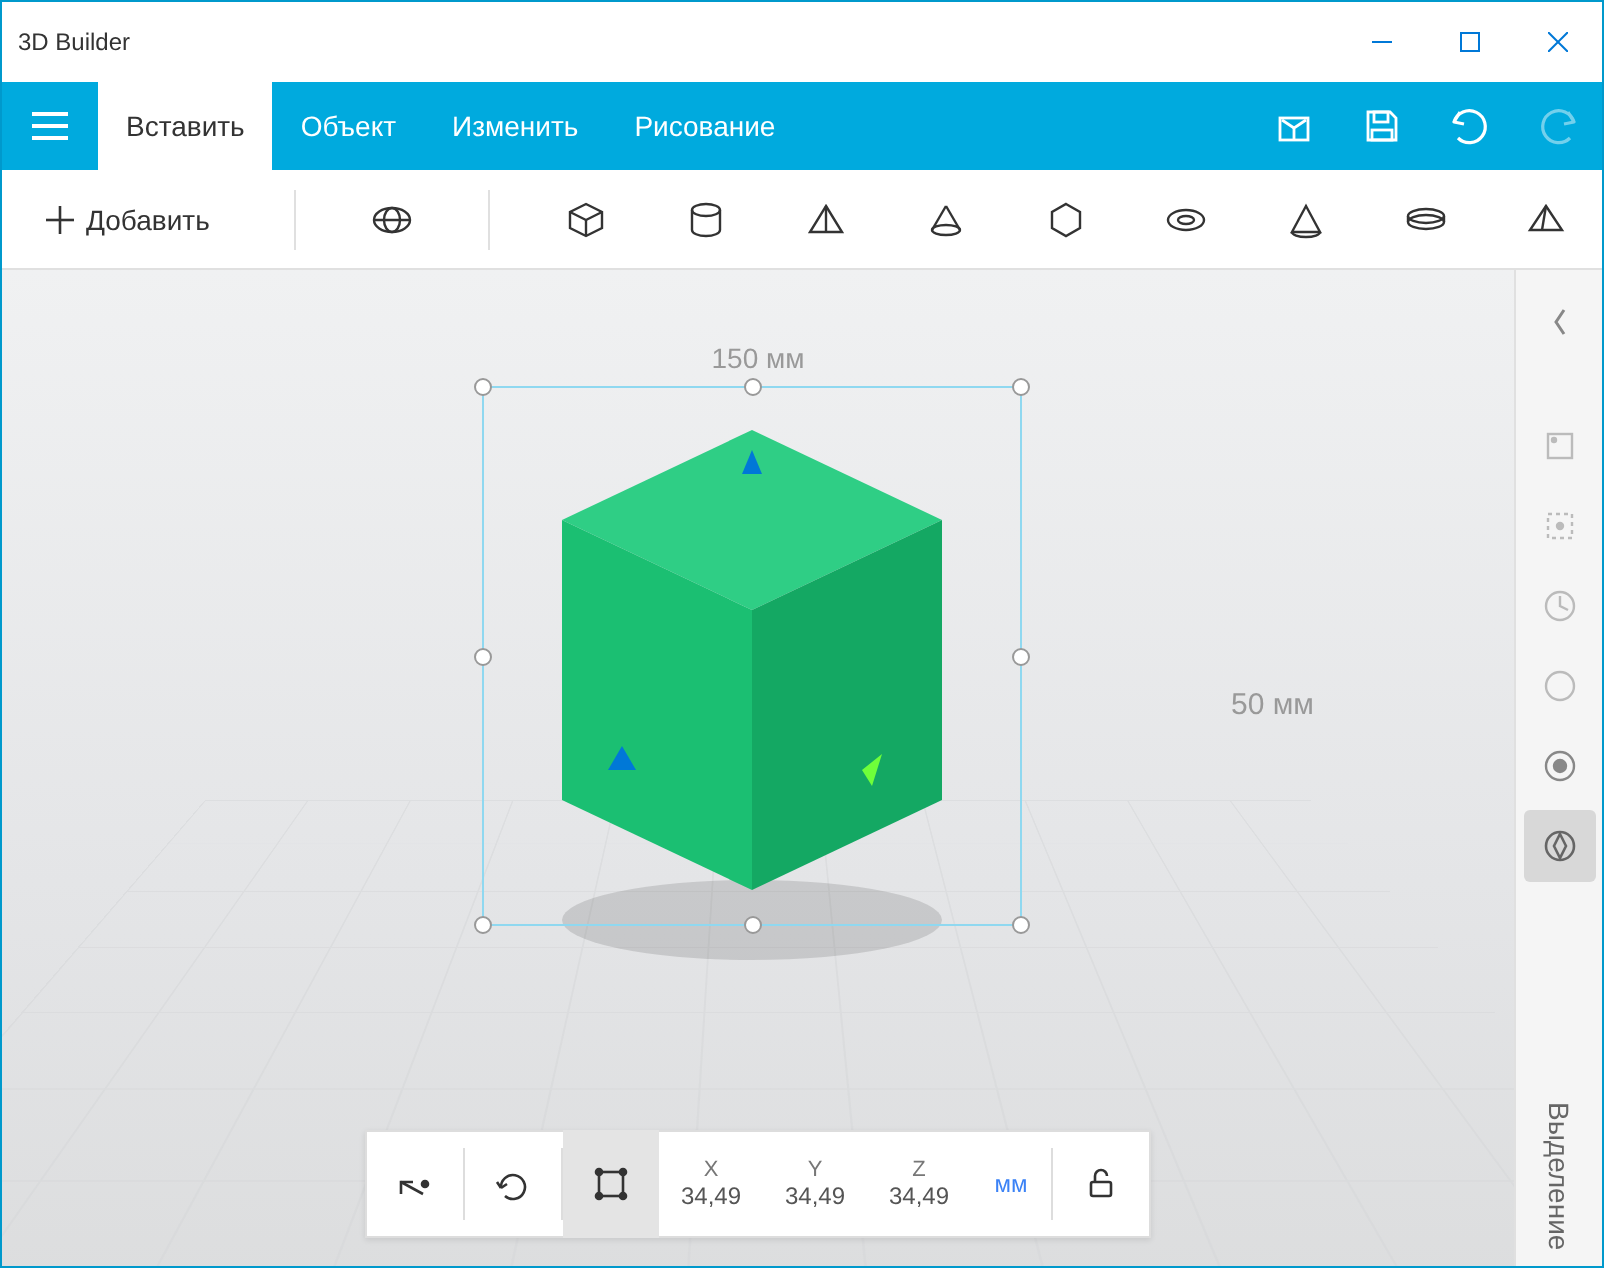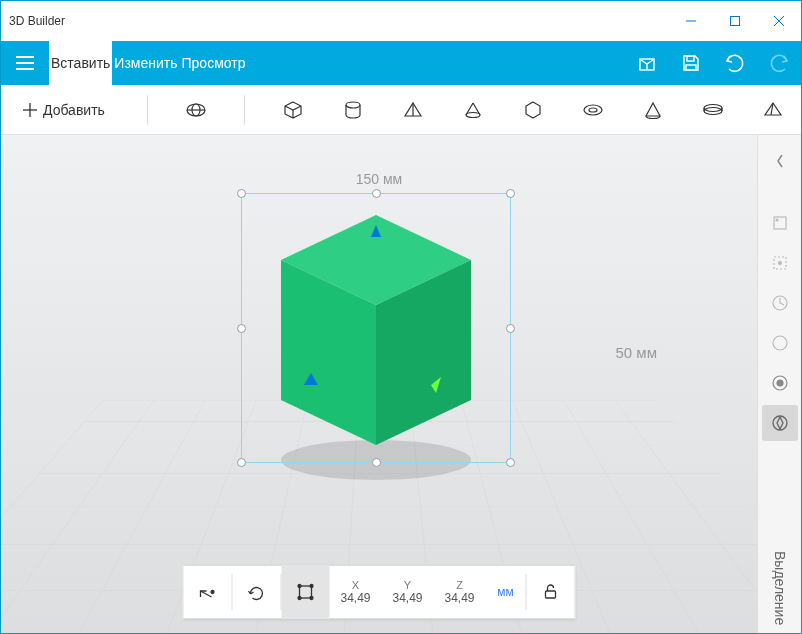--- a/index.html
+++ b/index.html
@@ -3,21 +3,21 @@
 <meta charset="utf-8">
 <style>
 * { margin: 0; padding: 0; box-sizing: border-box; font-family: "Segoe UI", Arial, sans-serif; }
 body { width: 802px; height: 634px; overflow: hidden; background: #fff; border: 1px solid #0099cc; }
 .titlebar { height: 40px; background: #fff; display: flex; align-items: center; padding-left: 8px; font-size: 12px; color: #333; }
 .titlebar .spacer { flex: 1; }
 .titlebar .winbtn { width: 44px; height: 28px; display: flex; align-items: center; justify-content: center; color: #333; font-size: 11px; }
 .titlebar .winbtn.close { color: #000; }
 .menubar { height: 44px; background: #00aade; display: flex; align-items: flex-end; color: #fff; }
 .menubar .hamburger { width: 48px; height: 44px; display: flex; align-items: center; justify-content: center; font-size: 18px; }
-.menubar .tab { padding: 0 2px; height: 44px; display: flex; align-items: center; font-size: 14px; }
+.menubar .tab { padding: 0 14px; height: 44px; display: flex; align-items: center; font-size: 14px; }
 .menubar .tab.active { background: #fff; color: #333; }
 .menubar .spacer { flex: 1; }
 .menubar .iconbtn { width: 44px; height: 44px; display: flex; align-items: center; justify-content: center; }
 .toolbar { height: 50px; background: #fff; border-bottom: 1px solid #e0e0e0; display: flex; align-items: center; padding: 0 10px; gap: 24px; }
 .toolbar .addbtn { display: flex; align-items: center; gap: 6px; padding: 6px 12px; font-size: 14px; color: #333; }
 .toolbar .sep { width: 1px; height: 30px; background: #e0e0e0; margin: 0 6px; }
 .toolbar .shapebtn { width: 40px; height: 40px; display: flex; align-items: center; justify-content: center; }
 .main { display: flex; height: calc(634px - 28px - 44px - 50px - 2px); }
 .viewport { flex: 1; position: relative; background: #e8e9ea; overflow: hidden; }
 .viewport .floor {
@@ -87,24 +87,27 @@
     <svg width="18" height="14">
         <line x1="0" y1="1" x2="18" y2="1" stroke="#fff" stroke-width="2"></line>
         <line x1="0" y1="7" x2="18" y2="7" stroke="#fff" stroke-width="2"></line>
         <line x1="0" y1="13" x2="18" y2="13" stroke="#fff" stroke-width="2"></line>
       </svg>
   </div>
   <div class="tab active">
       <span>Вставить</span>
     </div>
   <div class="tab">
+      <span>Объект</span>
+    </div>
+  <div class="tab">
       <span>Изменить</span>
     </div>
   <div class="tab">
-      <span>Просмотр</span>
+      <span>Рисование</span>
     </div>
   <div class="spacer"></div>
   <div class="iconbtn">
     <svg width="20" height="20" viewBox="0 0 20 20" fill="none" stroke="#fff" stroke-width="1.4">
         <rect x="3" y="6" width="14" height="11"></rect>
         <path d="M10 17 L10 11 L16 7"></path>
         <path d="M10 11 L4 7"></path>
       </svg>
   </div>
   <div class="iconbtn">

